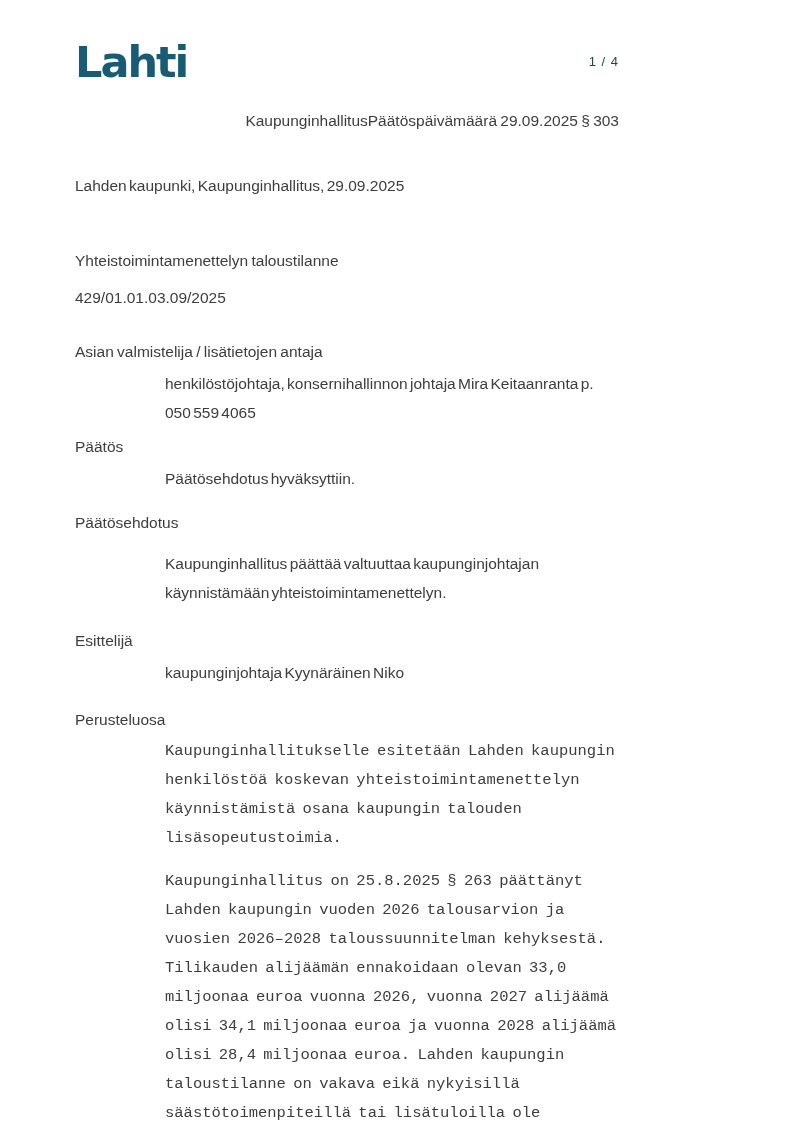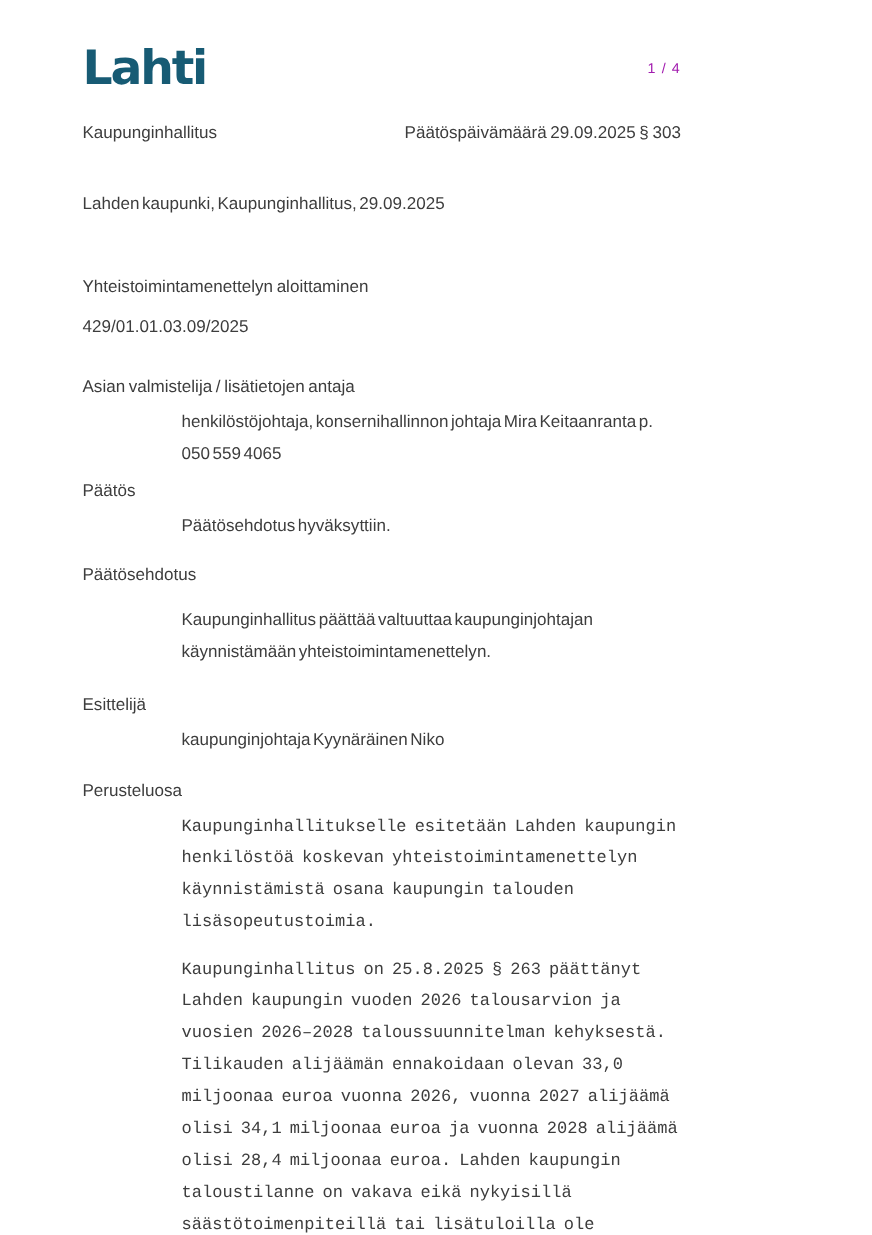--- a/index.html
+++ b/index.html
@@ -26,27 +26,27 @@
   .logo {
     font-family: "DejaVu Sans", sans-serif;
     font-weight: 700;
     font-size: 43px;
     line-height: 40px;
     letter-spacing: -2px;
     color: #175b74;
   }
   .page-number {
     font-size: 13px;
-    color: #a21caf;
+    color: #14532d;
     margin-top: 12px;
     letter-spacing: 1px;
   }
   .header-row {
     display: flex;
-    justify-content: space-between;
+    justify-content: flex-end;
     margin-top: 30px;
     font-size: 15.5px;
     word-spacing: -1px;
   }
   .org-line {
     margin-top: 47px;
     font-size: 15.5px;
     word-spacing: -2px;
   }
   .case-head {
@@ -94,21 +94,21 @@
   </div>
 
   <div class="header-row">
     <div>Kaupunginhallitus</div>
     <div>Päätöspäivämäärä 29.09.2025 § 303</div>
   </div>
 
   <div class="org-line">Lahden kaupunki, Kaupunginhallitus, 29.09.2025</div>
 
   <div class="case-head">
-    <div class="case-title">Yhteistoimintamenettelyn aloittaminen</div>
+    <div class="case-title">Yhteistoimintamenettelyn taloustilanne</div>
     <div class="diary-number">429/01.01.03.09/2025</div>
   </div>
 
   <div class="section s0">
     <div class="label">Asian valmistelija / lisätietojen antaja</div>
     <div class="content">
       <p>henkilöstöjohtaja, konsernihallinnon johtaja Mira Keitaanranta p. 050 559 4065</p>
     </div>
   </div>
 

